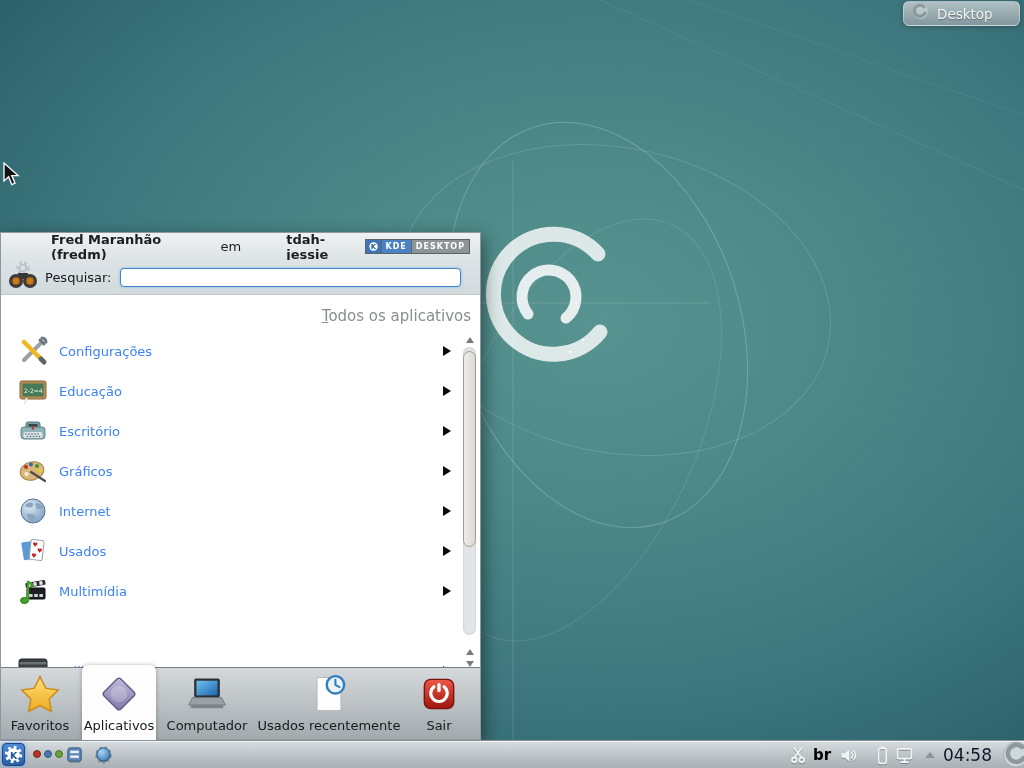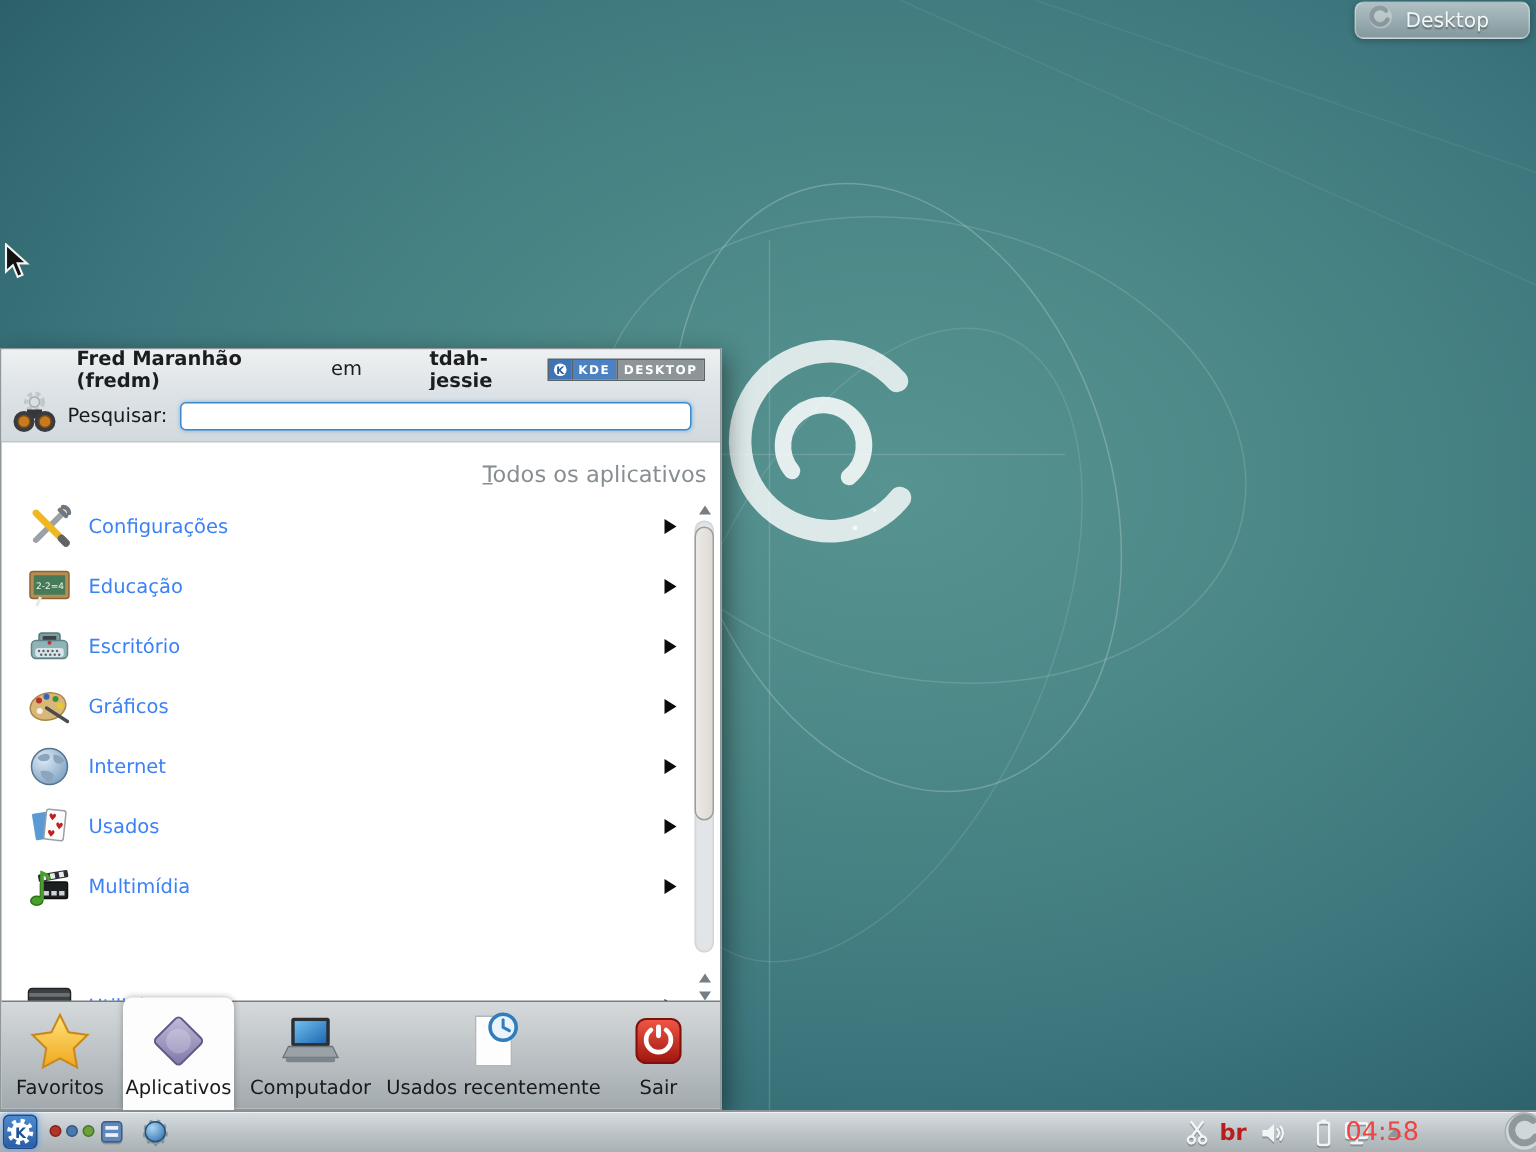--- a/index.html
+++ b/index.html
@@ -108,24 +108,24 @@
     border-top: 1px solid #8a9296;
     box-shadow: inset 0 1px 0 rgba(255,255,255,.6);
   }
   .kicker-btn { position: absolute; left: 2px; top: 2px; width: 23px; height: 23px;
     border-radius: 4px; border: 1px solid #1d4a86;
     background: linear-gradient(#4b8ad2, #2a5ea6);
     display: flex; align-items: center; justify-content: center;
     box-shadow: 0 0 4px rgba(90,160,240,.9); }
   .dot { position: absolute; top: 750px; width: 8px; height: 8px; border-radius: 50%; }
   .tray-icon { position: absolute; filter: drop-shadow(0 1px 0 rgba(80,90,95,.55)); }
-  .kbd-layout { position: absolute; left: 813px; top: 746px; font-size: 15px; font-weight: bold; color: #b91c1c; }
+  .kbd-layout { position: absolute; left: 813px; top: 746px; font-size: 15px; font-weight: bold; color: #000000; }
   .tray-expander { position: absolute; left: 925px; top: 752px; width: 0; height: 0;
     border-left: 5px solid transparent; border-right: 5px solid transparent; border-bottom: 6px solid #8d979b; }
-  .clock { position: absolute; left: 897px; top: 745px; font-size: 17px; color: #ef4444; }
+  .clock { position: absolute; left: 943px; top: 745px; font-size: 17px; color: #0f172a; }
   .cashew { position: absolute; left: 994px; top: 741px; width: 40px; height: 27px; }
 
   
   .cursor { position: absolute; left: 3px; top: 162px; }
 </style>
 </head>
 <body>
 
 <div class="wallpaper">
   <svg width="1024" height="768" viewBox="0 0 1024 768">

